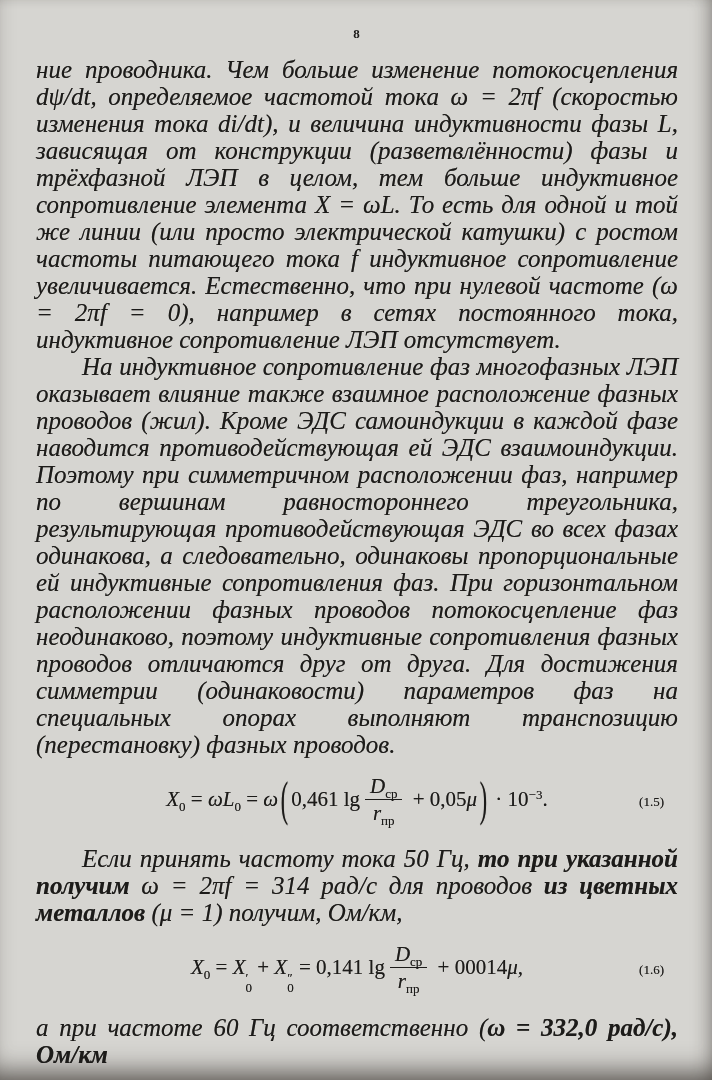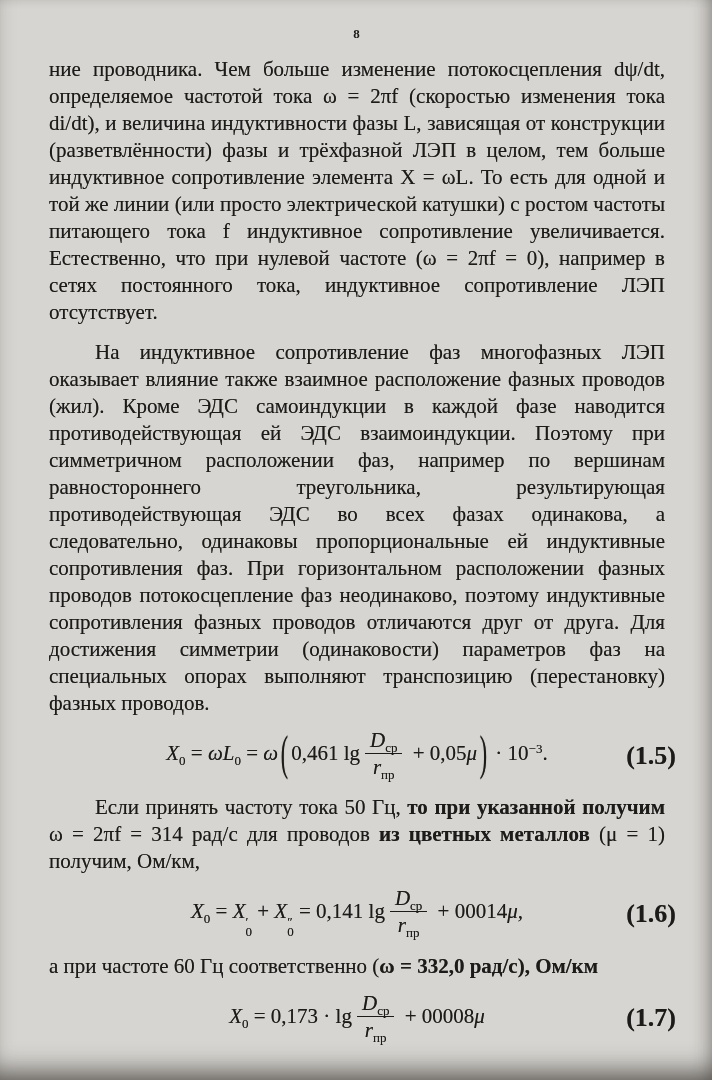--- a/index.html
+++ b/index.html
@@ -24,47 +24,47 @@
     padding: 26px 34px 0 36px;
   }
   .page-number {
     text-align: center;
     font-size: 13px;
     font-weight: bold;
     letter-spacing: 1px;
     margin-bottom: 14px;
   }
   p.para {
-    margin: 13px;
-    font-size: 21px;
+    margin: 0;
+    font-size: 25px;
     line-height: 27px;
     text-align: justify;
     text-shadow: 0 0 0.5px rgba(25,22,20,0.55);
+    font-style: italic;
   }
   p.indent { text-indent: 46px; }
   .b { font-weight: bold; }
   .formula-row {
     position: relative;
     display: flex;
     justify-content: center;
     align-items: flex-end;
-    margin: 5px 0;
+    margin: 18px 0;
     font-size: 21px;
     font-style: italic;
     text-shadow: 0 0 0.5px rgba(25,22,20,0.55);
   }
   .formula-row .up { font-style: normal; }
   .eq-num {
     position: absolute;
-    right: 2px;
+    right: 14px;
     top: 50%;
     transform: translateY(-50%);
     font-style: normal;
-    font-size: 26px;
-    font-weight: bold;
+    font-size: 13px;
   }
   sub.msub {
     font-size: 0.62em;
     font-style: normal;
     vertical-align: -0.35em;
     line-height: 0;
   }
   sup.msup {
     font-size: 0.62em;
     font-style: normal;

